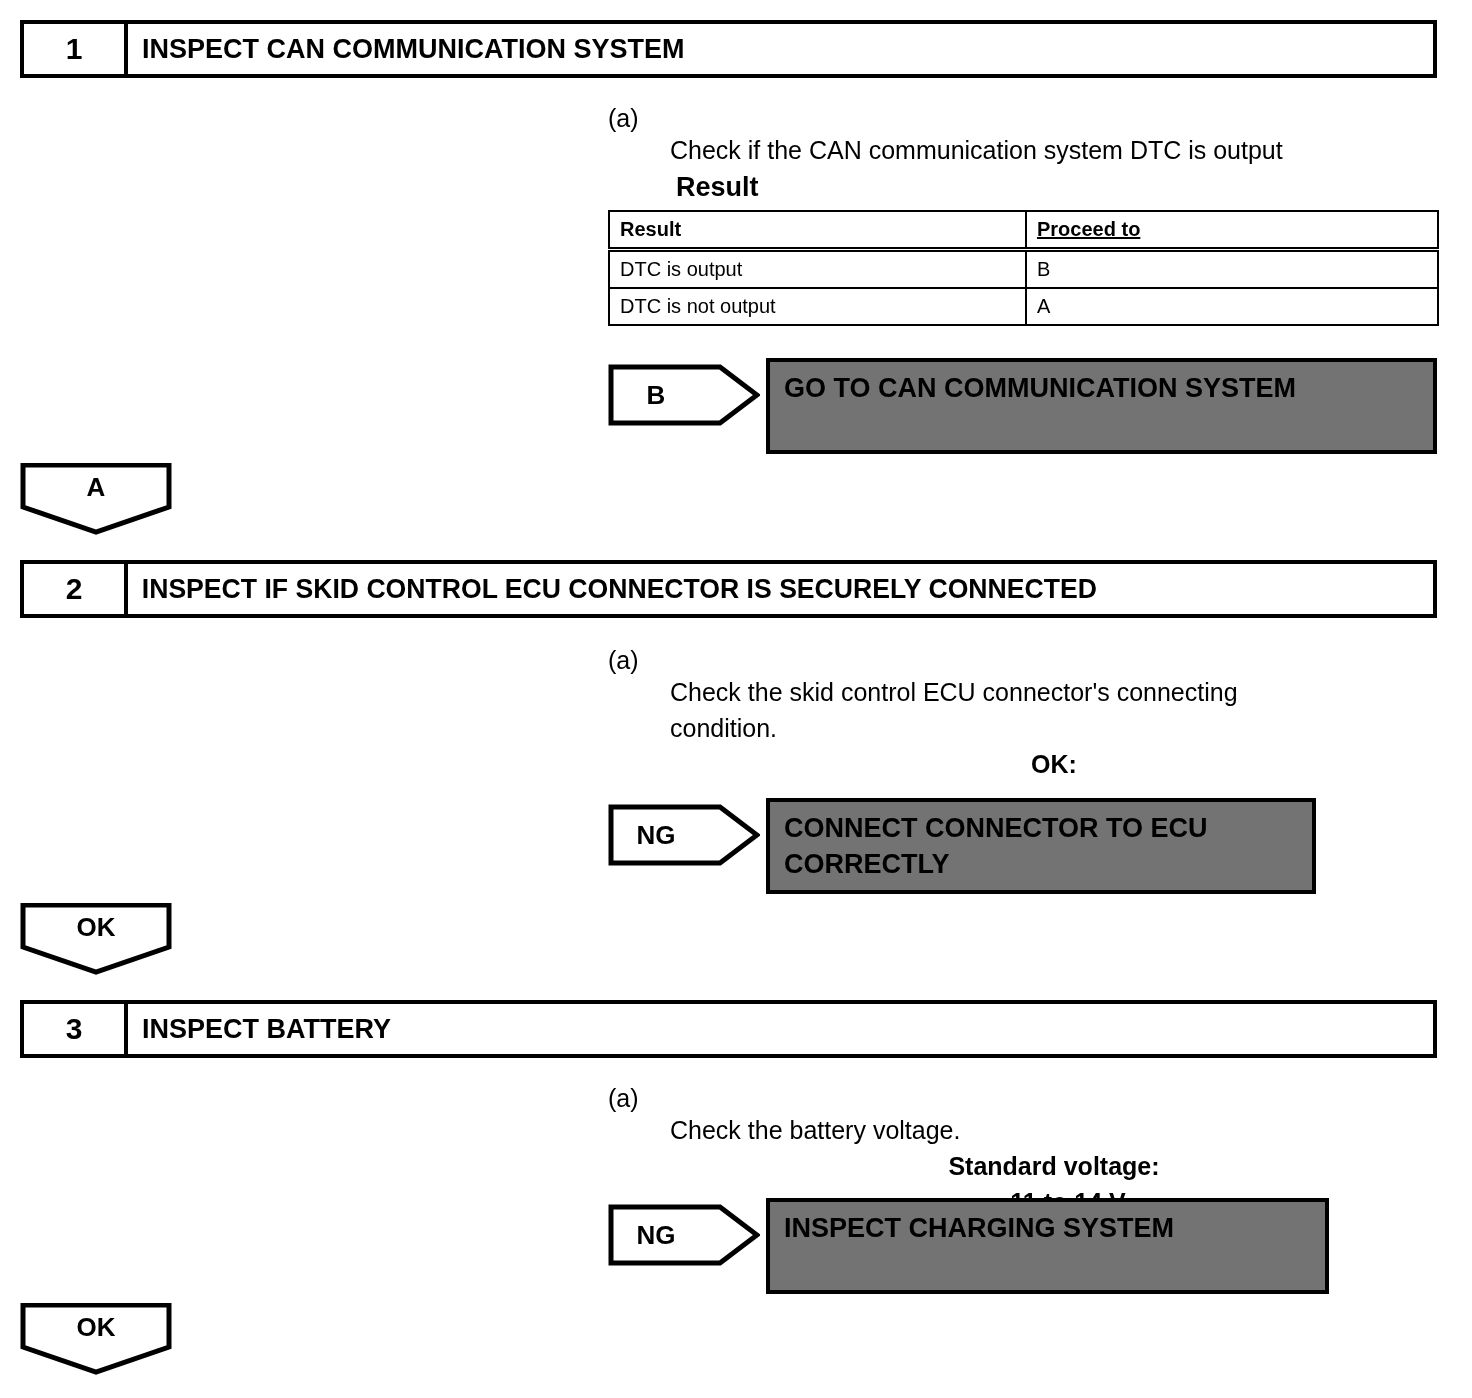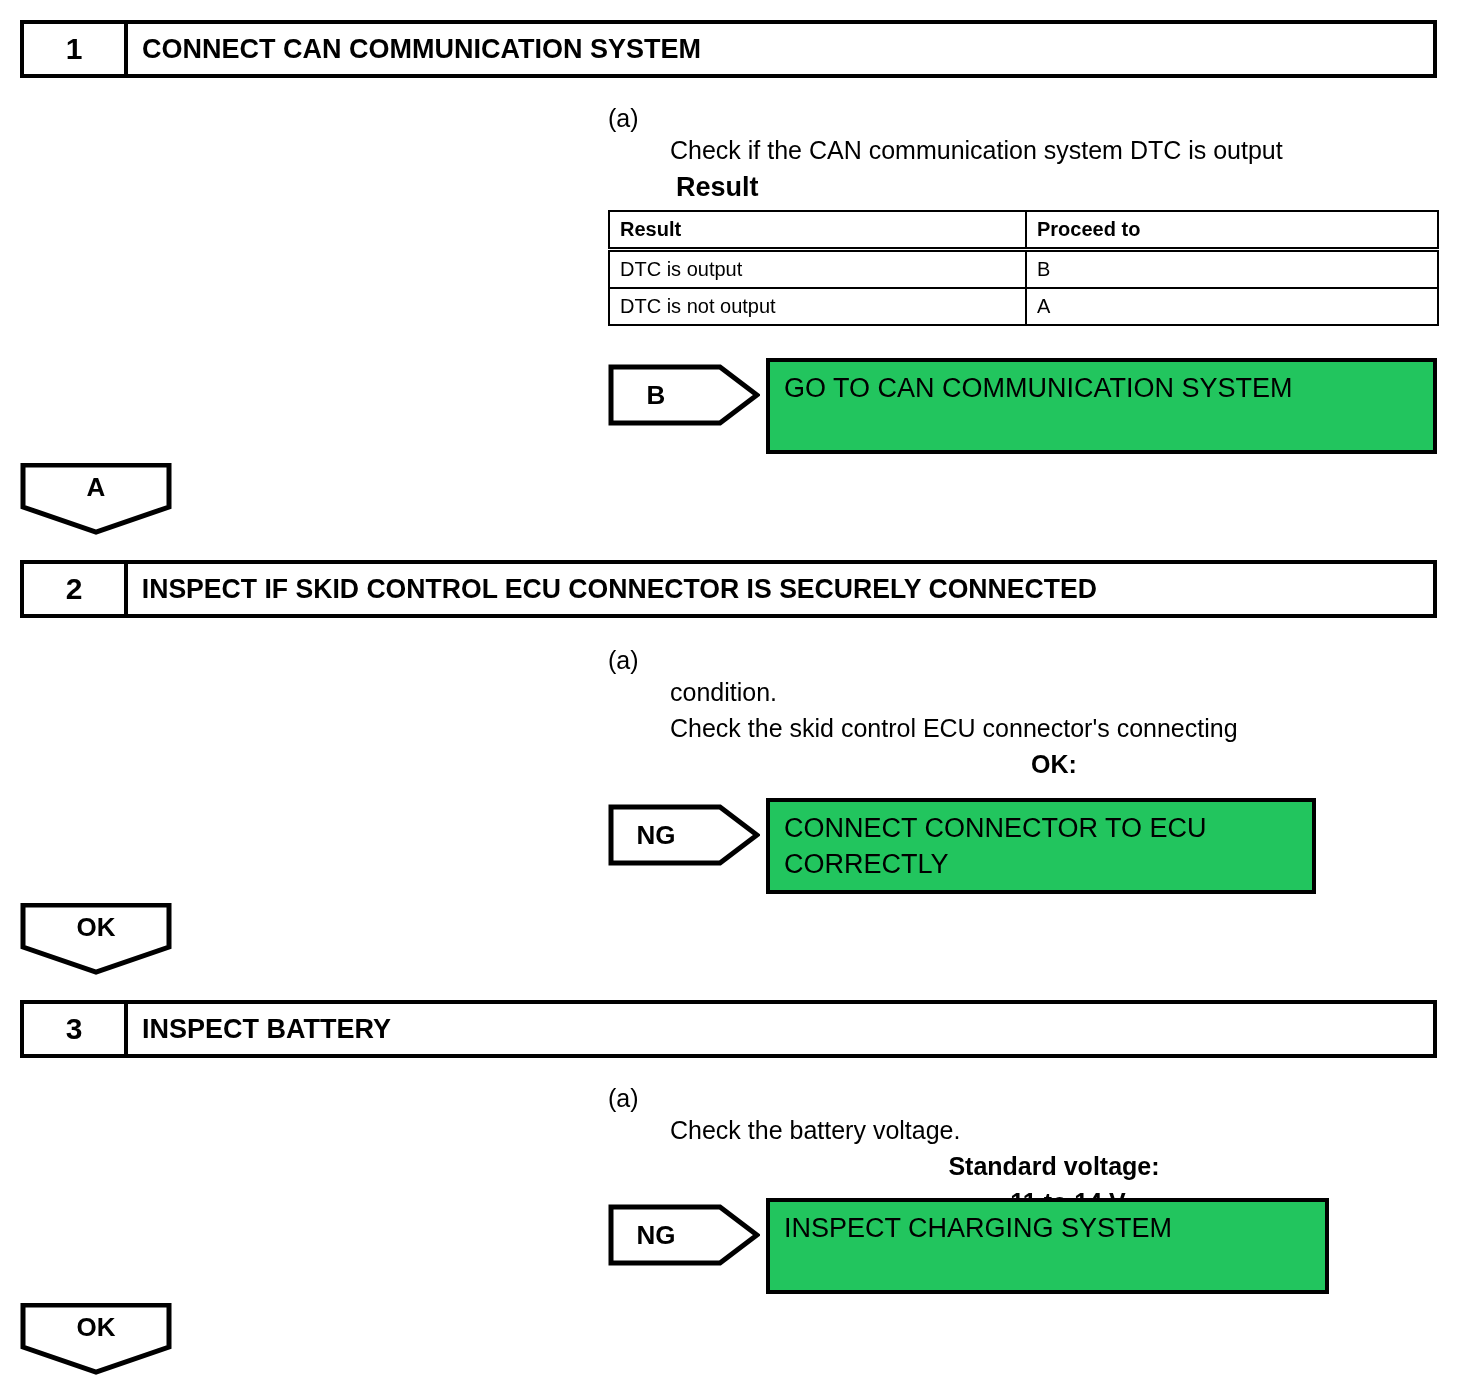--- a/index.html
+++ b/index.html
@@ -105,21 +105,21 @@
     vertical-align: middle;
     height: 30px;
     box-sizing: border-box;
   }
   .result-table th {
     font-weight: bold;
     border-bottom: 5px double #000;
     height: 35px;
   }
   .col-result { width: 417px; }
-  .col-proceed { width: 412px; }
+  .col-proceed { width: 412px; text-decoration: underline; }
 
   
   .tag-right {
     position: absolute;
     width: 152px;
     height: 62px;
   }
   .tag-right svg { display: block; }
   .tag-right .tag-text {
     position: absolute;
@@ -132,25 +132,25 @@
     justify-content: center;
     font-size: 26px;
     font-weight: bold;
     line-height: 1;
   }
 
   
   .action-box {
     position: absolute;
     border: 4px solid #000;
-    background: #22c55e;
+    background: #737373;
     box-sizing: border-box;
     padding: 8px 0 16px 14px;
     font-size: 27px;
-    font-weight: normal;
+    font-weight: bold;
     line-height: 36px;
   }
   .action-box .line { white-space: nowrap; }
 
   
   .tag-down {
     position: absolute;
     width: 152px;
     height: 72px;
   }
@@ -169,21 +169,21 @@
     line-height: 1;
   }
 </style>
 </head>
 <body>
 
 <div class="page">
 
   <div class="step-header" style="left:20px; top:20px; width:1417px; height:58px;">
     <div class="step-num">1</div>
-    <div class="step-title">CONNECT CAN COMMUNICATION SYSTEM</div>
+    <div class="step-title">INSPECT CAN COMMUNICATION SYSTEM</div>
   </div>
 
   <div class="proc" style="left:608px; top:100px; width:830px;">
     <div class="proc-row">
       <div class="proc-label">(a)</div>
       <div class="proc-body">
         <div class="proc-line">Check if the CAN communication system DTC is output</div>
       </div>
     </div>
   </div>
@@ -229,22 +229,22 @@
 
   <div class="step-header" style="left:20px; top:560px; width:1417px; height:58px;">
     <div class="step-num">2</div>
     <div class="step-title condensed">INSPECT IF SKID CONTROL ECU CONNECTOR IS SECURELY CONNECTED</div>
   </div>
 
   <div class="proc" style="left:608px; top:642px; width:830px;">
     <div class="proc-row">
       <div class="proc-label">(a)</div>
       <div class="proc-body">
+        <div class="proc-line">Check the skid control ECU connector's connecting</div>
         <div class="proc-line">condition.</div>
-        <div class="proc-line">Check the skid control ECU connector's connecting</div>
         <div class="proc-line bold">OK:</div>
       </div>
     </div>
   </div>
 
   <div class="tag-right" style="left:608px; top:804px;">
     <svg width="152" height="62" viewBox="0 0 152 62">
       <polygon points="3,3 112,3 149,31 112,59 3,59" fill="#ffffff" stroke="#000000" stroke-width="5" stroke-linejoin="miter"></polygon>
     </svg>
     <div class="tag-text">NG</div>

